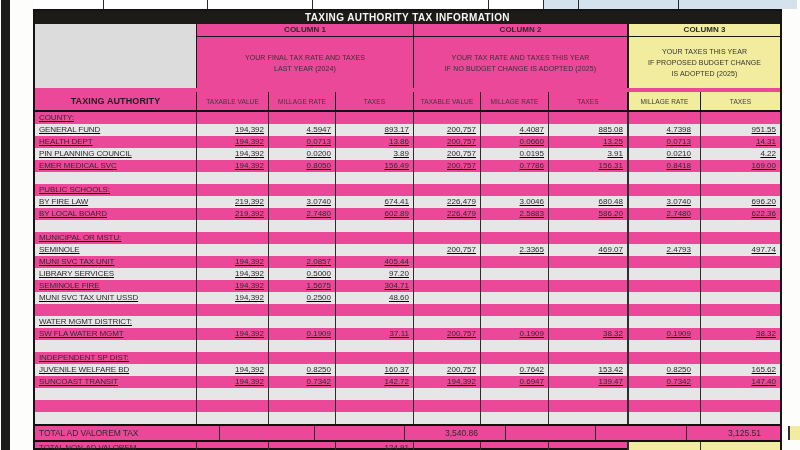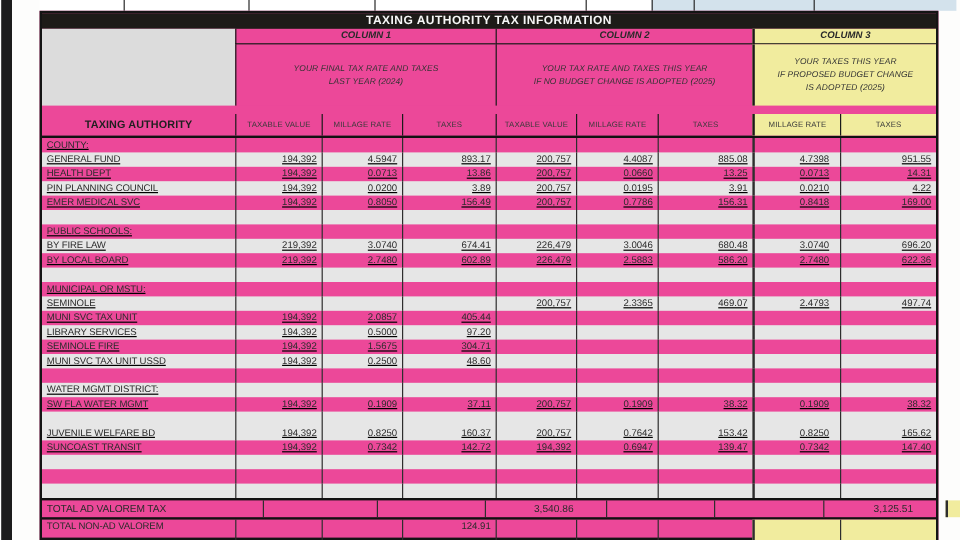--- a/index.html
+++ b/index.html
@@ -15,21 +15,21 @@
   .partial-row .blue { position:absolute; top:0; bottom:0; left:510px; right:0; background:var(--blue,#d3e2ec); }
   .partial-row .bdiv { position:absolute; top:0; bottom:0; width:1px; background:#2a2a2a; }
 
   .trim { position:absolute; left:33px; top:9px; width:749px; height:441px;
     border:2px solid #141414; background:#ec4899; }
 
   .title-bar { height:13px; background:var(--titlebg,#1d1b18); color:#f6f6f6;
     font-size:10px; font-weight:bold; letter-spacing:.4px; text-align:center; line-height:13px; }
 
   .head { display:grid; grid-template-columns:161px 217px 214px 153px;
-    grid-template-rows:13px 51px; border-bottom:7px solid #ec4899;font-style:italic; }
+    grid-template-rows:13px 51px; border-bottom:4px solid #ec4899; }
   .auth-spacer { grid-row:1/3; background:var(--gray,#dcdcdc); }
   .collabel { border-left:1px solid #1a1a1a; border-bottom:1px solid #1a1a1a;
     font-size:8px; font-weight:bold; color:#2a2a2a; text-align:center; line-height:12px; }
   .coldesc { border-left:1px solid #1a1a1a; font-size:7px; color:#333; text-align:center;
     display:flex; flex-direction:column; justify-content:center; line-height:11px; letter-spacing:.1px; }
   .c3h { border-left:2px solid #1a1a1a; background:var(--yellow,#f1ec9e); }
 
   .subhead { display:grid; grid-template-columns:161px 72px 67px 78px 67px 68px 79px 73px 80px;
     height:20px; border-bottom:2px solid #111; }
   .subhead > div { border-left:1px solid #1a1a1a; font-size:6.5px; color:#3a3a3a;
@@ -323,20 +323,31 @@
           <div class="cell"></div>
           <div class="cell num"></div>
           <div class="cell num"></div>
           <div class="cell num"></div>
           <div class="cell num"></div>
           <div class="cell num"></div>
           <div class="cell num"></div>
           <div class="cell num c6"></div>
           <div class="cell num"></div>
         </div>
+        <div class="row">
+          <div class="cell">INDEPENDENT SP DIST:</div>
+          <div class="cell num"></div>
+          <div class="cell num"></div>
+          <div class="cell num"></div>
+          <div class="cell num"></div>
+          <div class="cell num"></div>
+          <div class="cell num"></div>
+          <div class="cell num c6"></div>
+          <div class="cell num"></div>
+        </div>
         <div class="row shaded">
           <div class="cell">JUVENILE WELFARE BD</div>
           <div class="cell num">194,392</div>
           <div class="cell num">0.8250</div>
           <div class="cell num">160.37</div>
           <div class="cell num">200,757</div>
           <div class="cell num">0.7642</div>
           <div class="cell num">153.42</div>
           <div class="cell num c6">0.8250</div>
           <div class="cell num">165.62</div>

